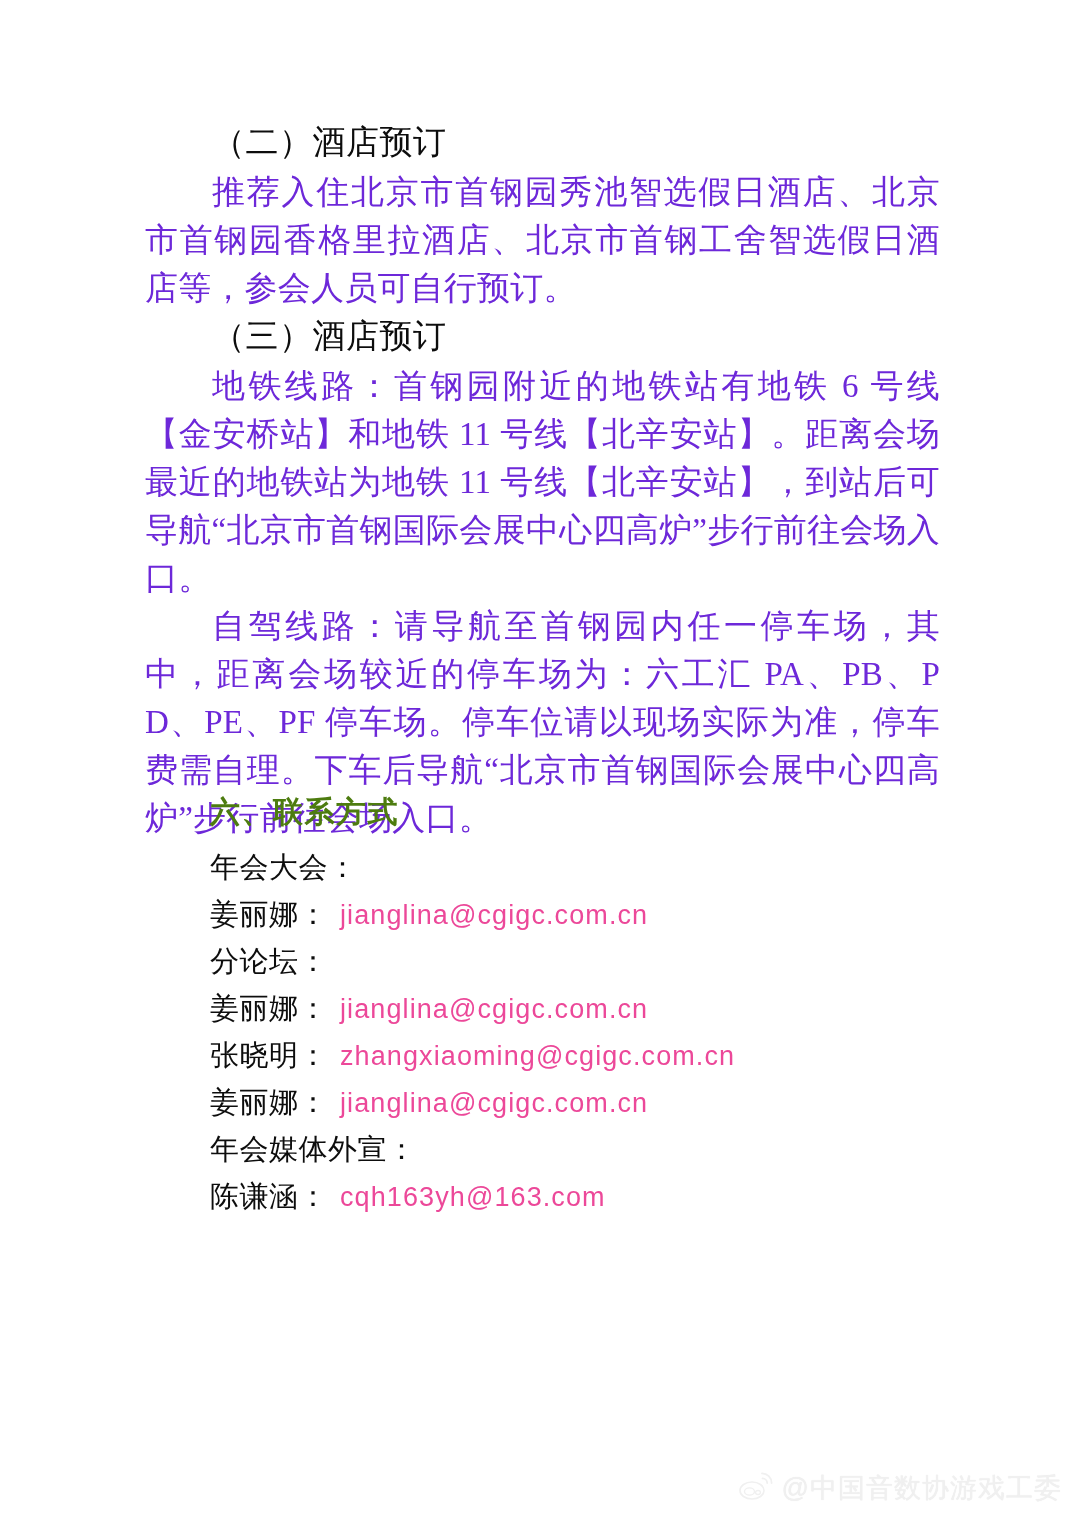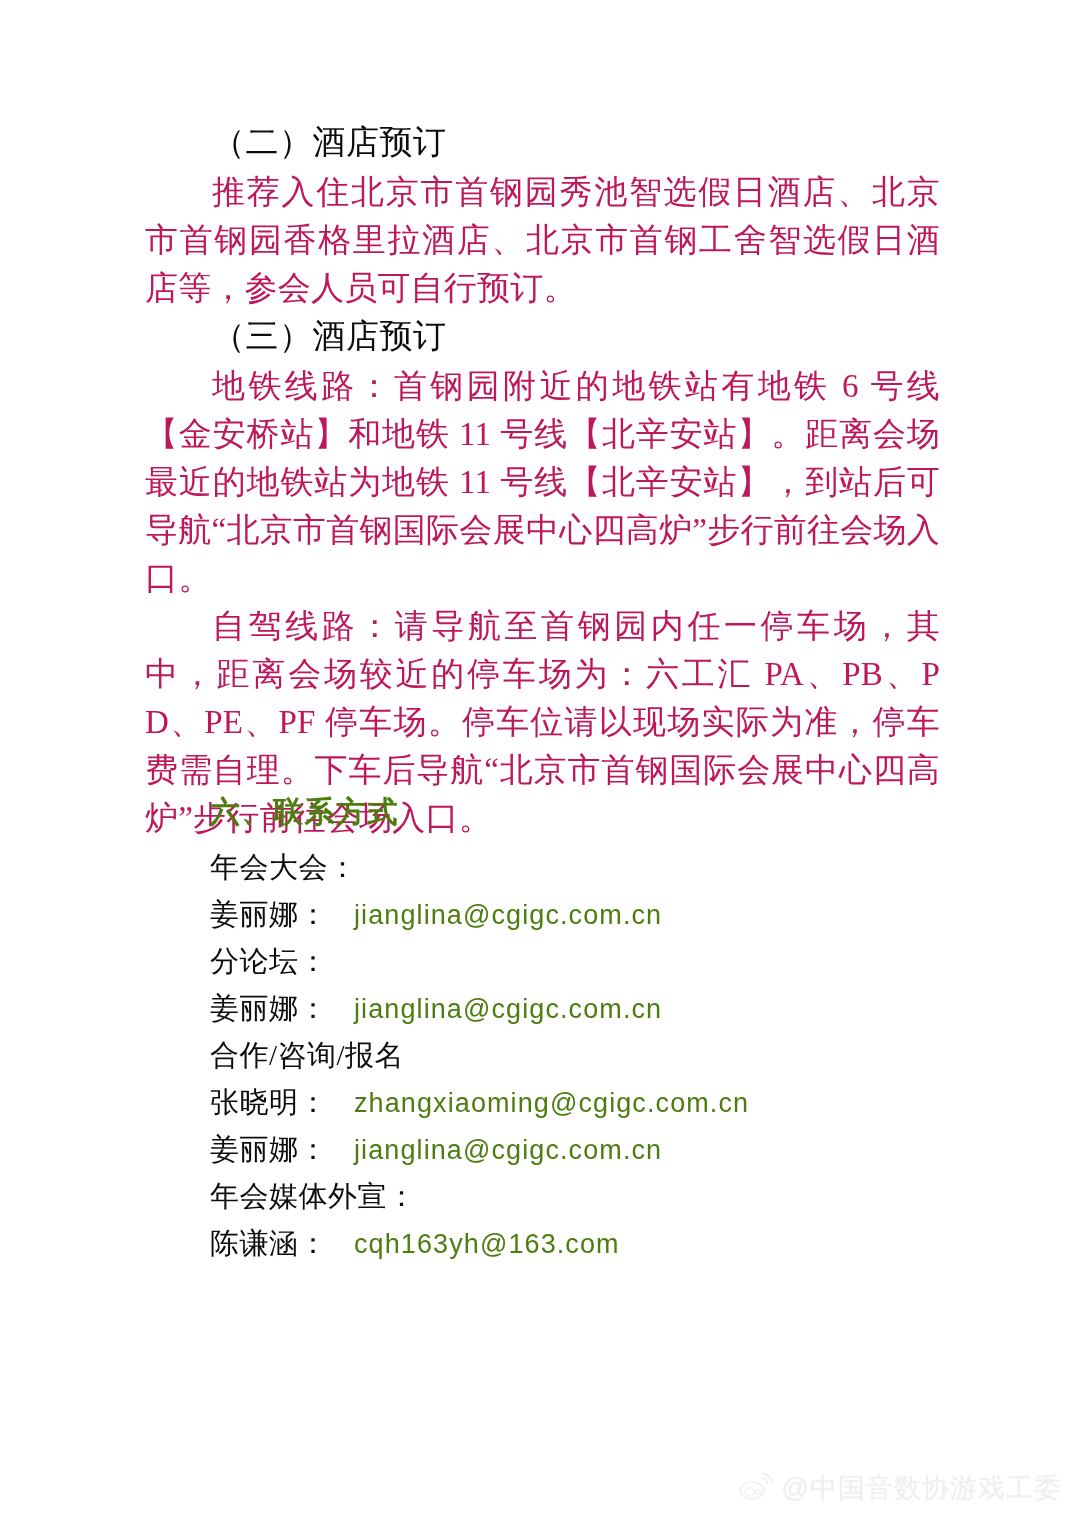--- a/index.html
+++ b/index.html
@@ -40,21 +40,21 @@
 
   .para {
     font-family: "Liberation Serif", "DejaVu Serif", serif;
     font-size: 33px;
     line-height: 48px;
     letter-spacing: 0.2px;
     text-indent: 67px;
     margin: 0;
     text-align: justify;
     text-justify: inter-ideograph;
-    color: #be185d;
+    color: #6d28d9;
     word-break: break-all;
   }
 
   
   .contact-block {
     position: absolute;
     left: 210px;
     top: 788px;
     width: 700px;
   }
@@ -80,22 +80,21 @@
     letter-spacing: 0.5px;
     color: #0d0d0d;
     display: inline-block;
     min-width: 130px;
   }
   .contact-label.wide { min-width: 0; }
   .contact-value {
     font-family: "Liberation Sans", "DejaVu Sans", sans-serif;
     font-size: 27px;
     letter-spacing: 1.1px;
-    color: #4d7c0f;
-    margin-left: 14px;
+    color: #ec4899;
   }
 
   
   .watermark {
     position: absolute;
     right: 24px;
     bottom: 18px;
     display: flex;
     align-items: center;
     gap: 7px;
@@ -139,23 +138,20 @@
 
     <div class="contact-row">
       <span class="contact-label wide">分论坛：</span>
     </div>
     <div class="contact-row">
       <span class="contact-label">姜丽娜：</span>
       <span class="contact-value">jianglina@cgigc.com.cn</span>
     </div>
 
     <div class="contact-row">
-      <span class="contact-label wide">合作/咨询/报名</span>
-    </div>
-    <div class="contact-row">
       <span class="contact-label">张晓明：</span>
       <span class="contact-value">zhangxiaoming@cgigc.com.cn</span>
     </div>
     <div class="contact-row">
       <span class="contact-label">姜丽娜：</span>
       <span class="contact-value">jianglina@cgigc.com.cn</span>
     </div>
 
     <div class="contact-row">
       <span class="contact-label wide">年会媒体外宣：</span>

